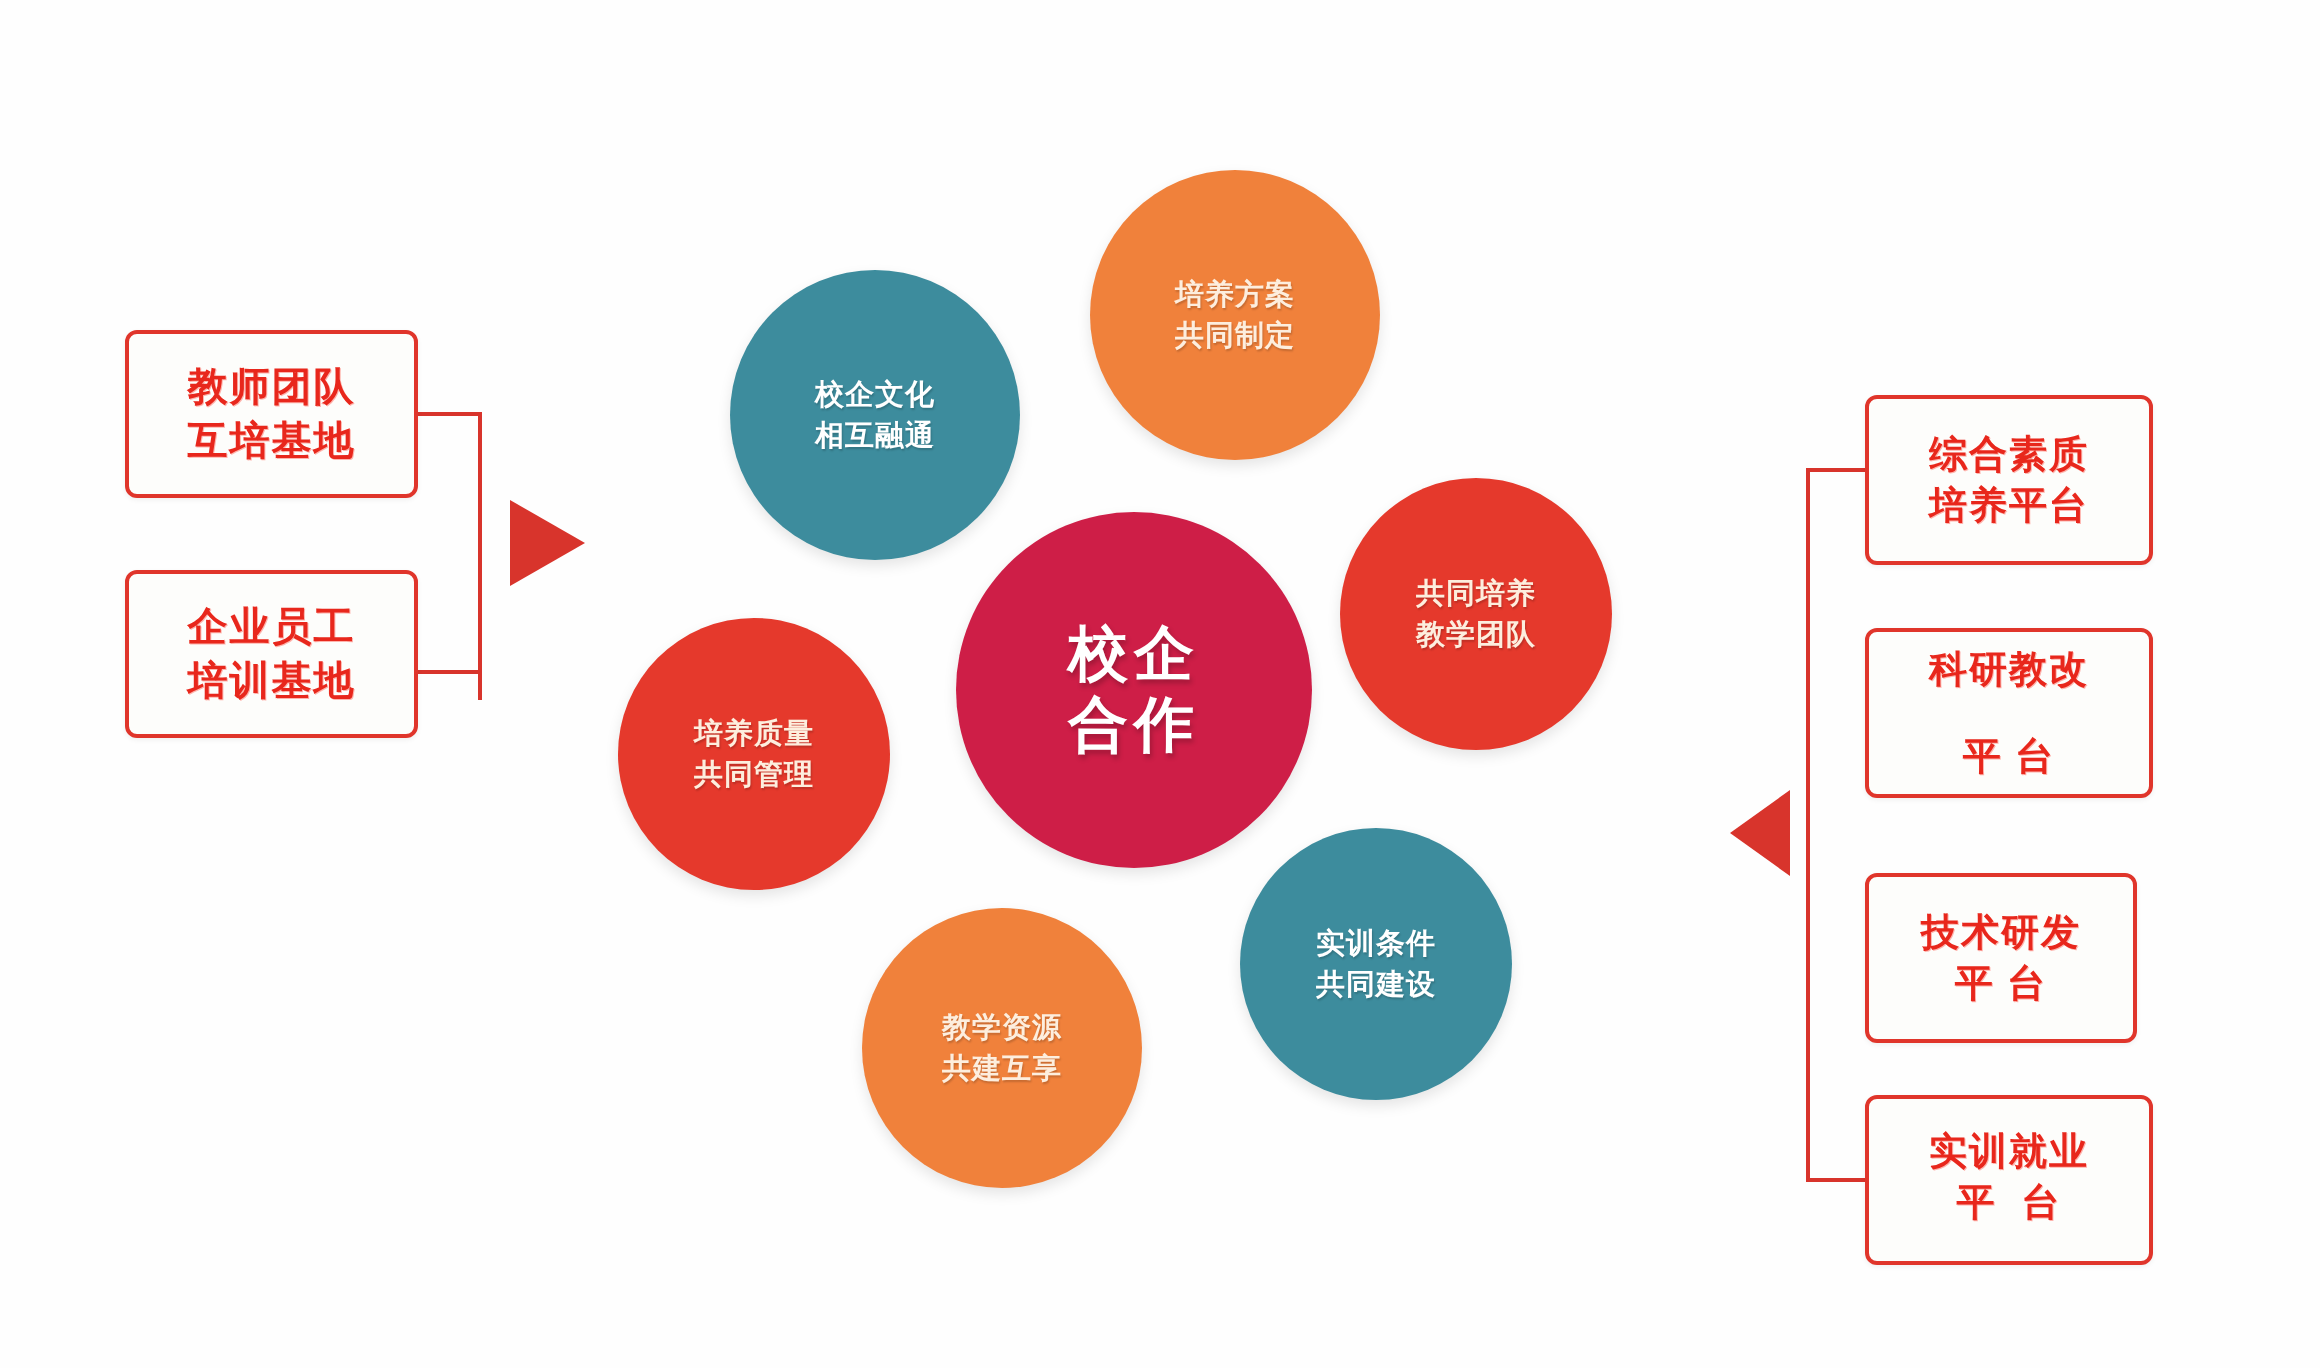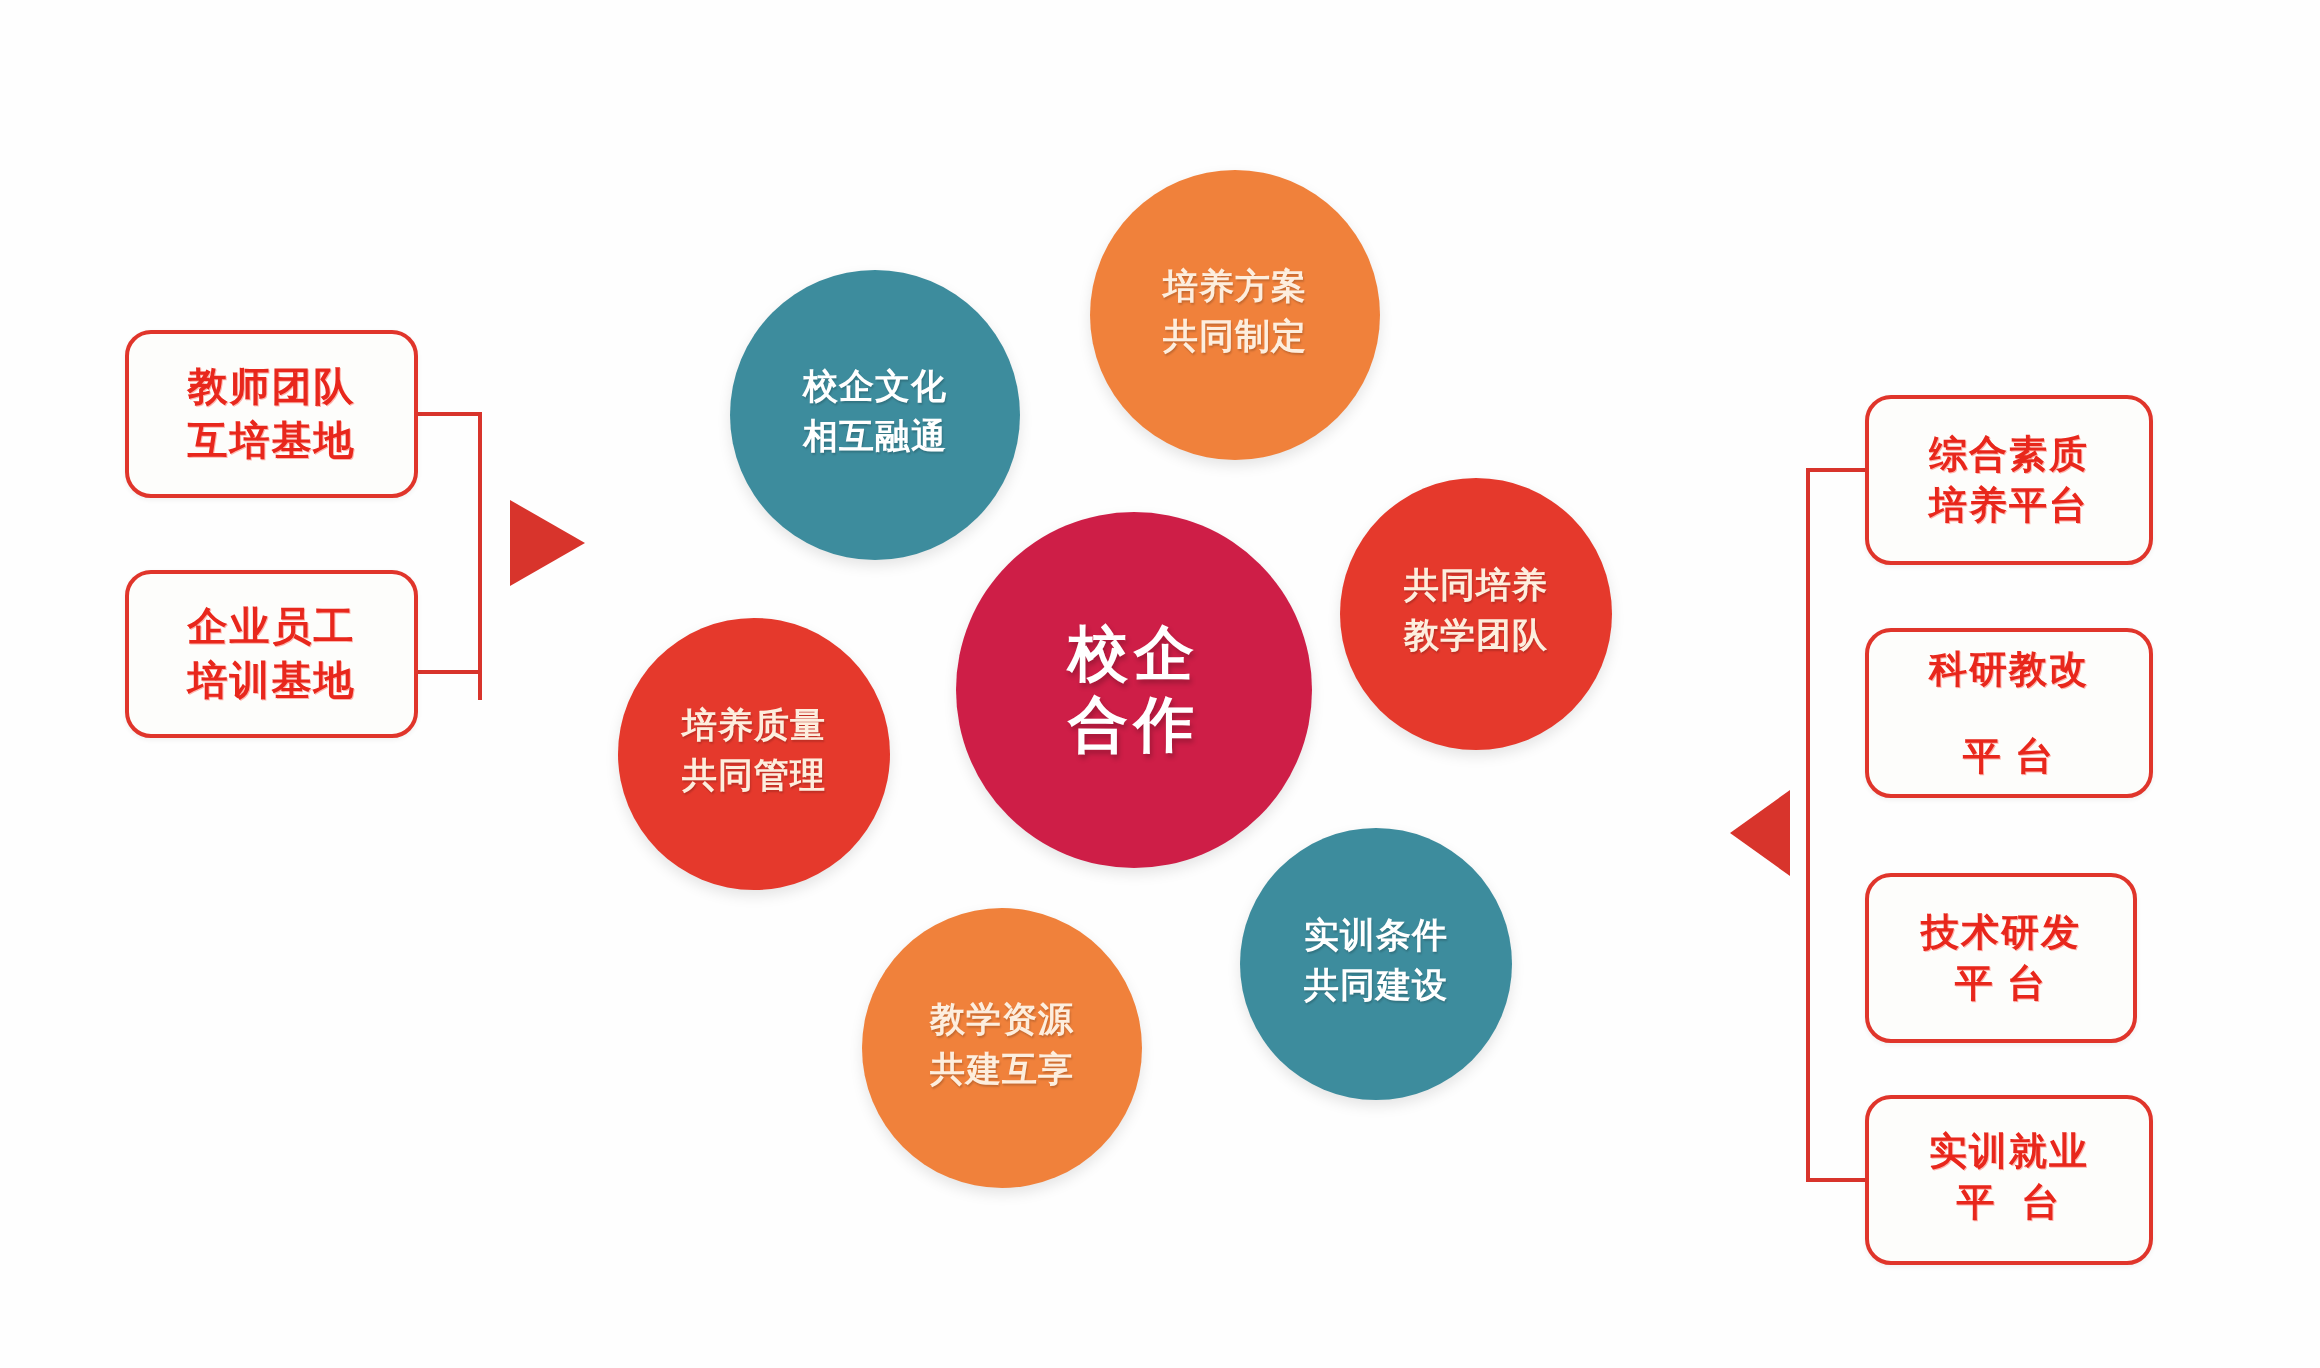--- a/index.html
+++ b/index.html
@@ -8,21 +8,21 @@
     font-family:"Liberation Sans","DejaVu Sans",sans-serif;
     background:#fefefe;
   }
   #stage{position:absolute;left:0;top:0;width:2320px;height:1368px;}
 
   
   .sidebox{
     position:absolute;
     box-sizing:border-box;
     border:4px solid #e0352b;
-    border-radius:26px;
+    border-radius:12px;
     background:#fdfdfb;
     display:flex;flex-direction:column;
     align-items:center;justify-content:center;
     box-shadow:0 2px 5px rgba(0,0,0,0.06);
   }
   .sidebox .ln{
     color:#e8271c;
     font-weight:bold;
     letter-spacing:2px;
     line-height:1.34;
@@ -40,21 +40,21 @@
     position:absolute;border-radius:50%;
     display:flex;flex-direction:column;
     align-items:center;justify-content:center;
     box-shadow:0 6px 14px rgba(0,0,0,0.10);
   }
   .bubble .ln{
     color:#ffffff;font-weight:bold;white-space:nowrap;
     line-height:1.42;letter-spacing:1px;
     text-shadow:1px 2px 2px rgba(0,0,0,0.18);
   }
-  .bubble.sat .ln{font-size:35px;font-family:Liberation Mono, monospace;}
+  .bubble.sat .ln{font-size:29px;}
   .bubble.core .ln{
     font-size:60px;letter-spacing:6px;line-height:1.18;
     text-shadow:2px 4px 5px rgba(0,0,0,0.22);
   }
   .bubble.warm .ln{color:#fdeede;}
 </style>
 </head>
 <body>
 
 <div id="stage">

